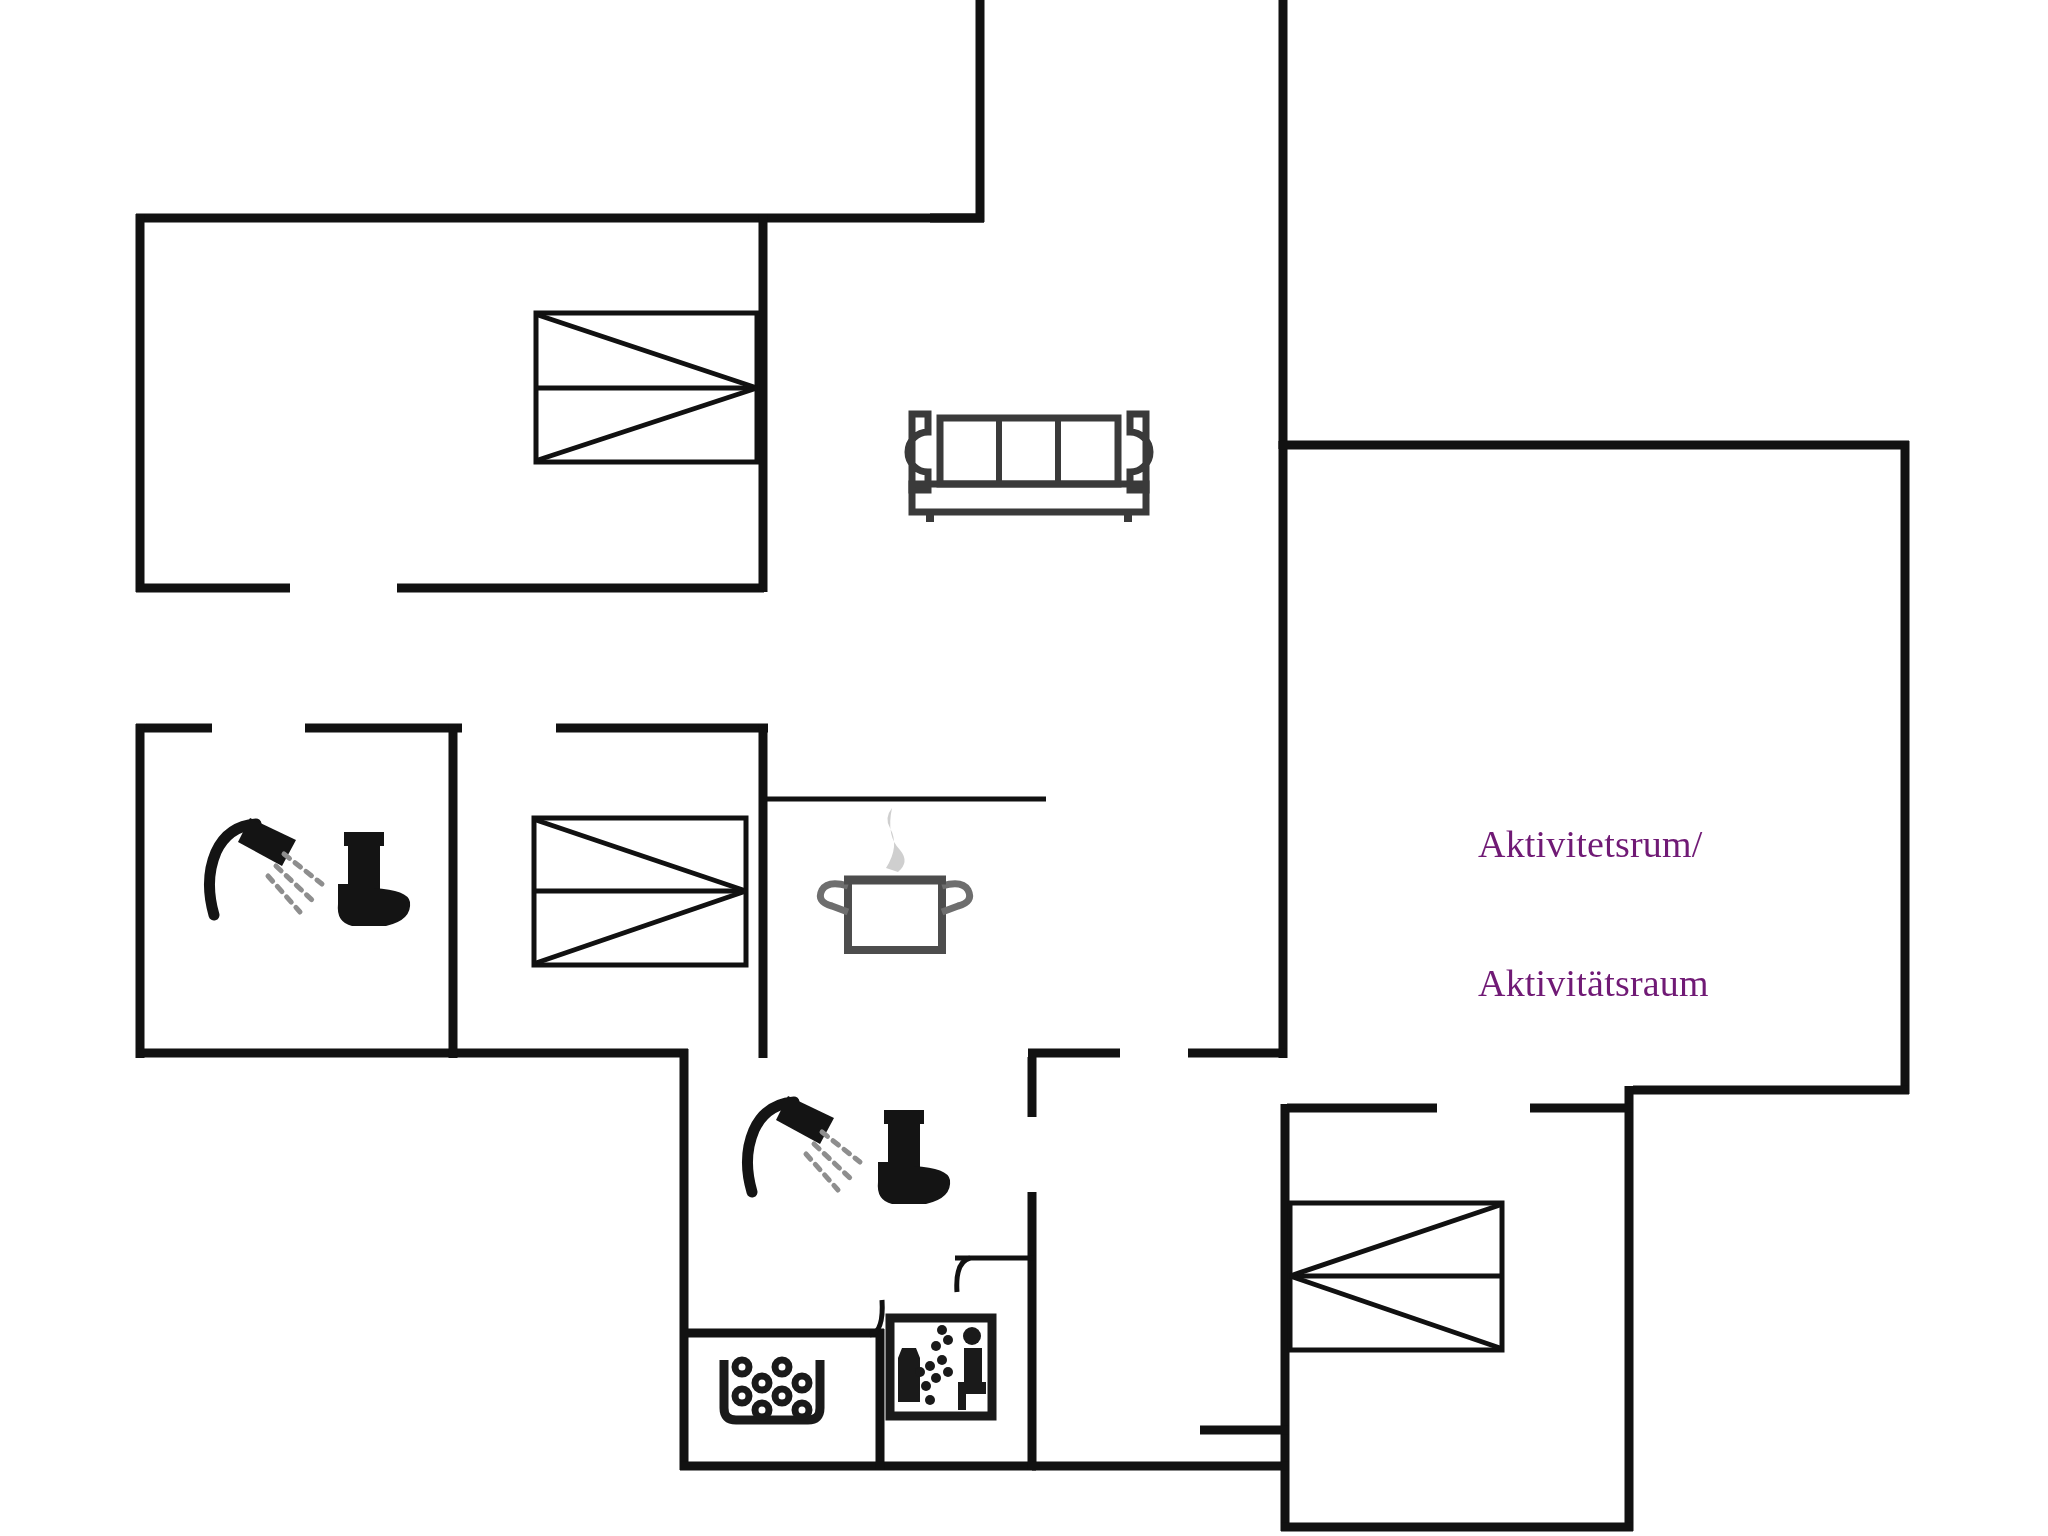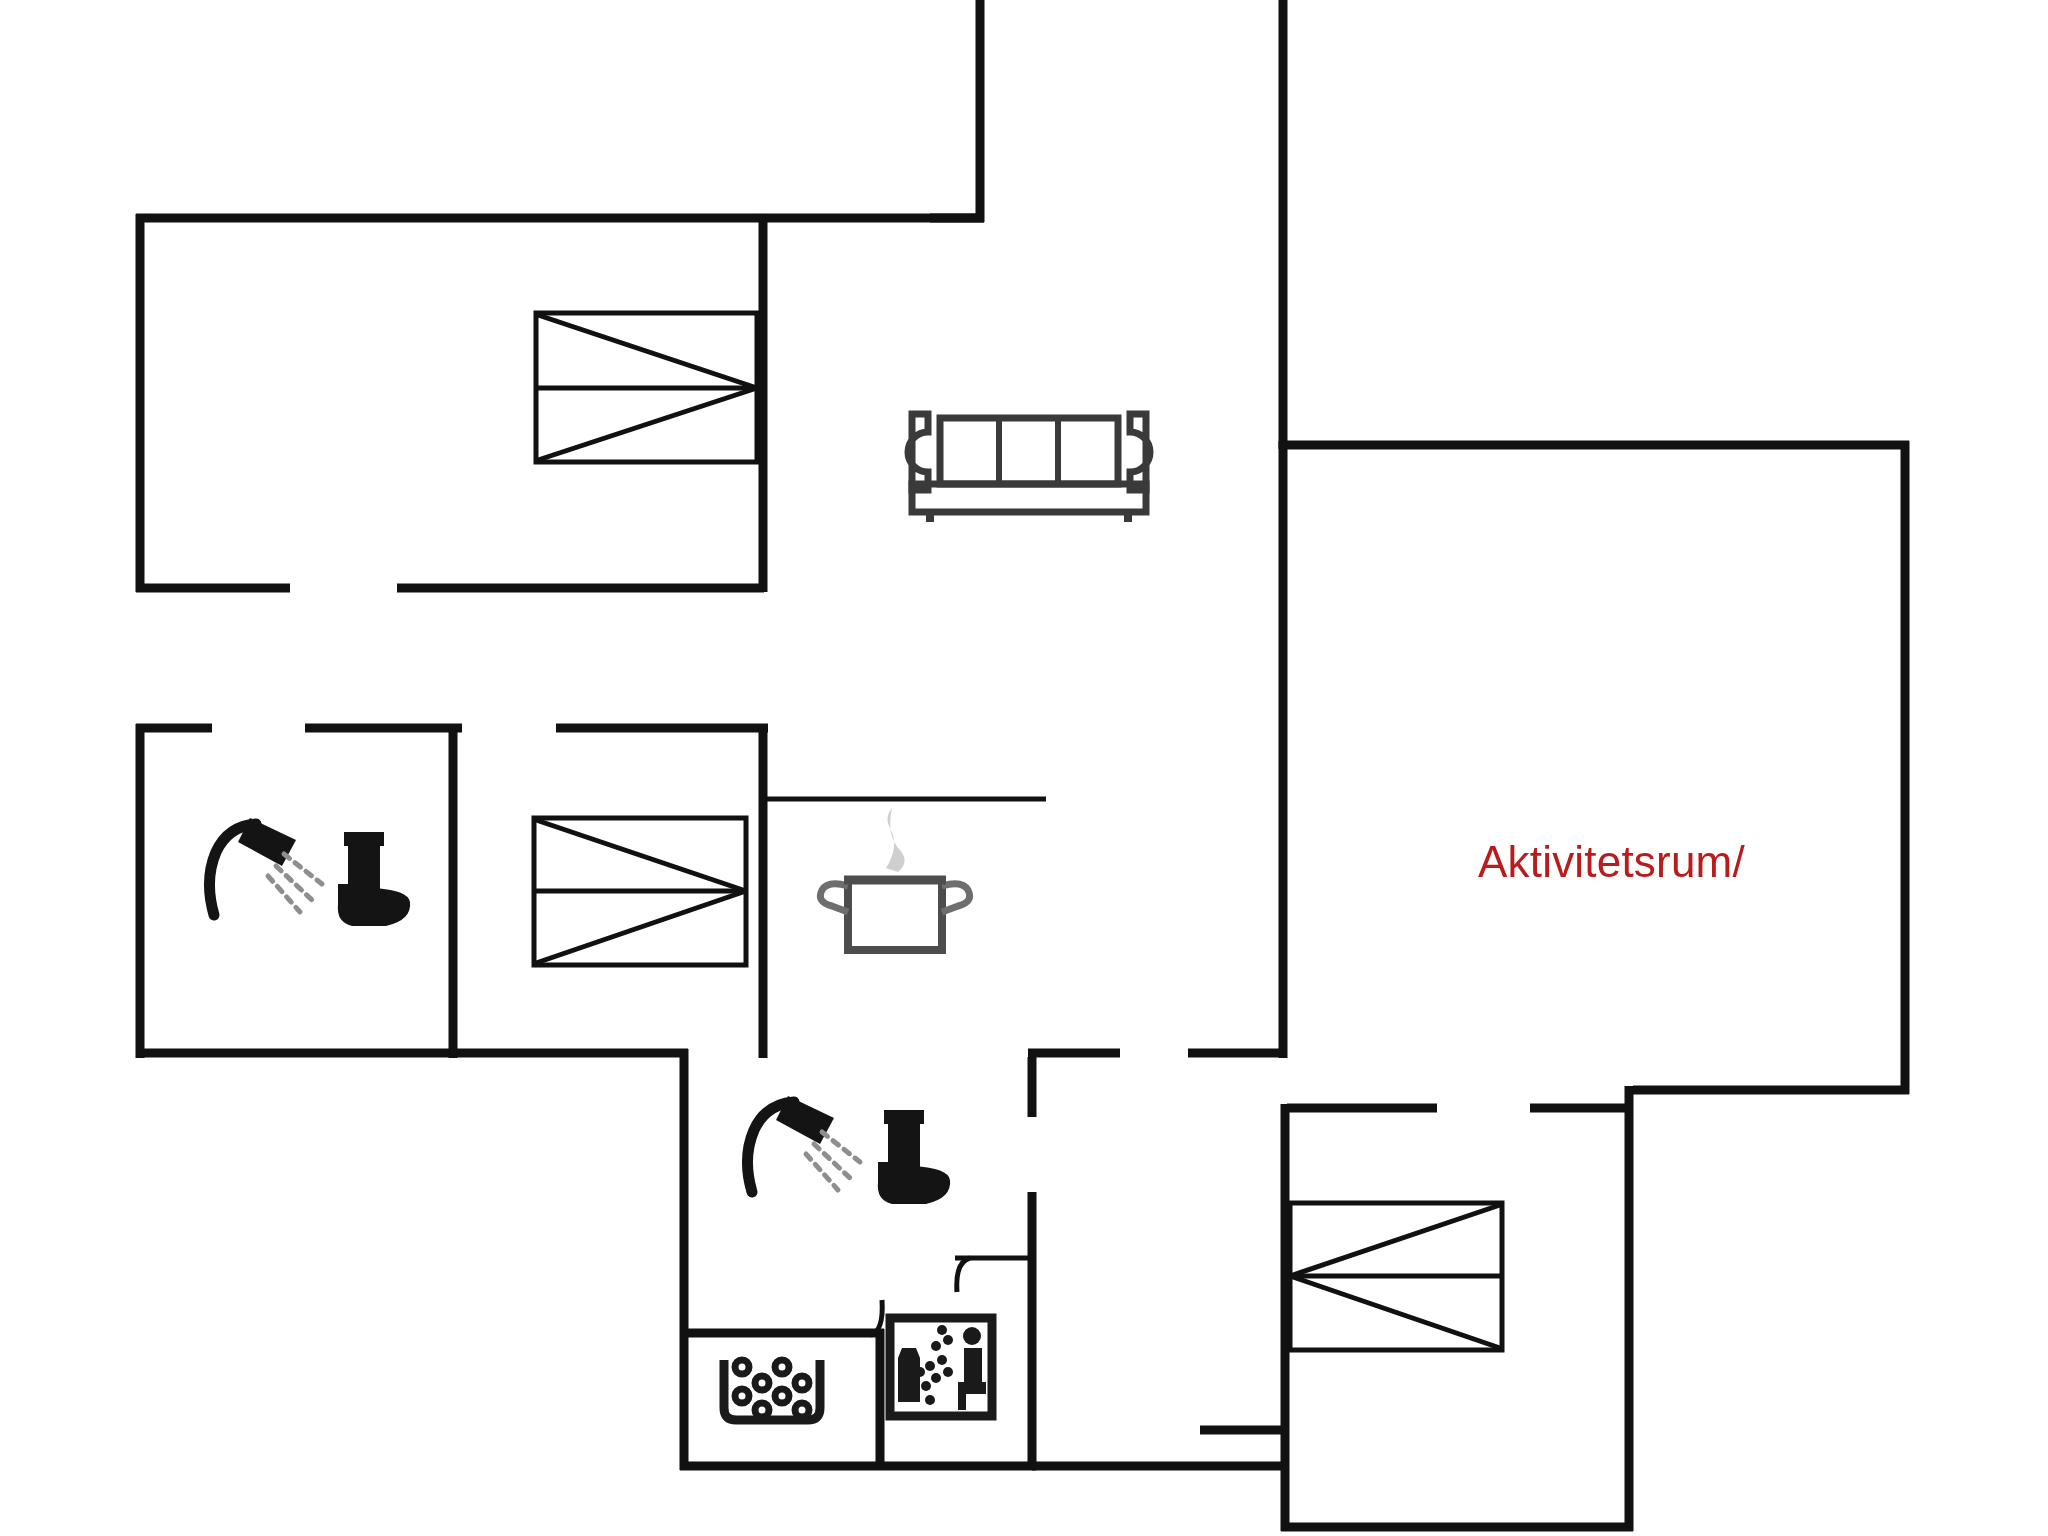--- a/index.html
+++ b/index.html
@@ -18,24 +18,24 @@
   #plan {
     position: absolute;
     left: 0;
     top: 0;
     width: 2048px;
     height: 1536px;
     display: block;
   }
   .room-label {
     position: absolute;
-    font-family: Liberation Sans, sans-serif;
-    font-size: 44px;
+    font-family: Liberation Serif, serif;
+    font-size: 38px;
     line-height: 1.22;
-    color: #b91c1c;
+    color: #701a75;
     white-space: pre;
     letter-spacing: 0.2px;
   }
   #label-aktivitetsrum {
     left: 1478px;
     top: 728px;
   }
 </style>
 </head>
 <body>
@@ -209,15 +209,16 @@
 
       <circle cx="972" cy="1336" r="9" fill="#1a1a1a"></circle>
       <path d="M 964 1348 l 18 0 l 0 36 l -18 0 z" fill="#1a1a1a"></path>
       <path d="M 958 1382 l 28 0 l 0 12 l -28 0 z" fill="#1a1a1a"></path>
       <path d="M 958 1382 l 8 0 l 0 28 l -8 0 z" fill="#1a1a1a"></path>
     </g>
   </svg>
 
   <div class="room-label" id="label-aktivitetsrum">
     <div>Aktivitetsrum/</div>
+    <div>Aktivitätsraum</div>
   </div>
 
 </div>
 
 </body></html>

